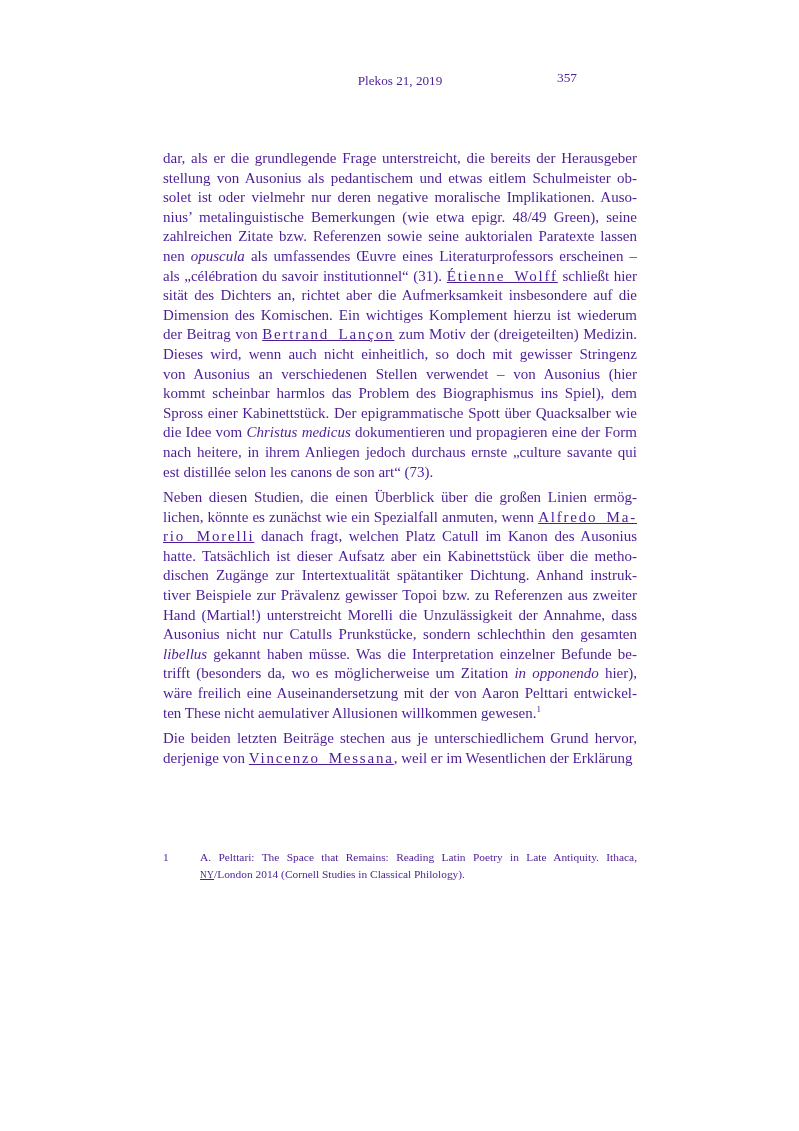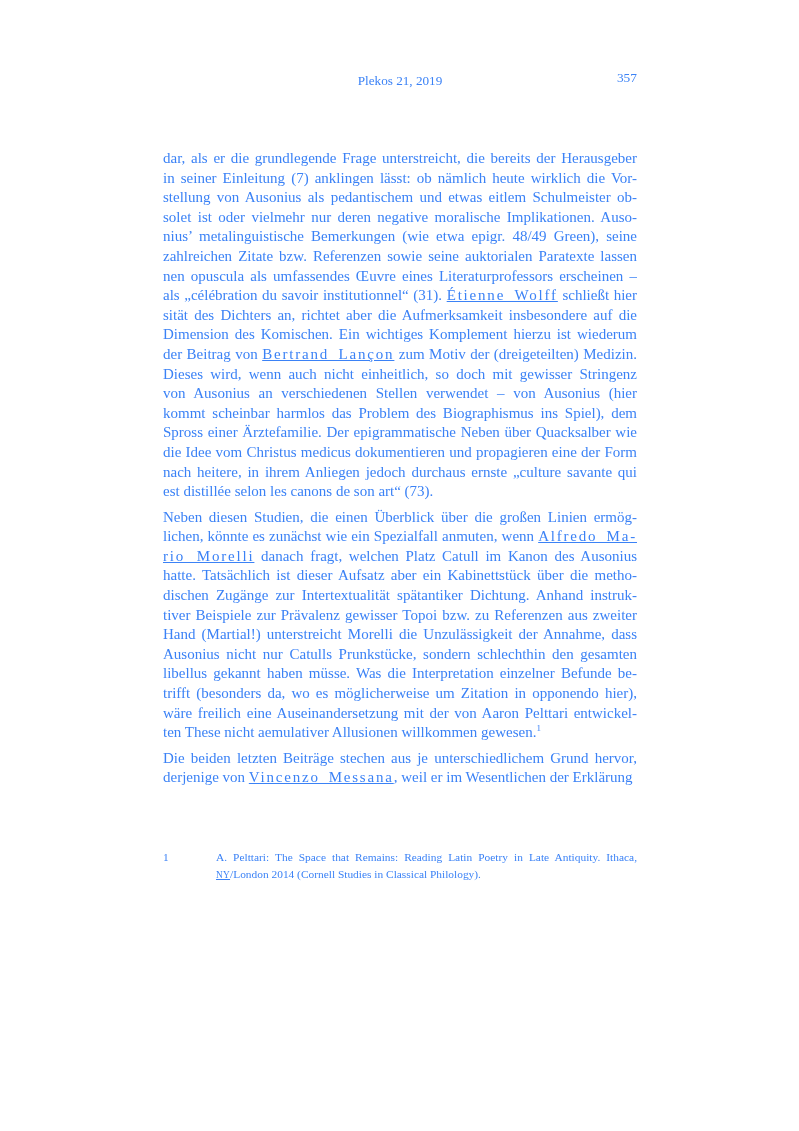--- a/index.html
+++ b/index.html
@@ -23,21 +23,21 @@
     width: 474px;
     text-align: center;
     font-size: 13.2px;
     line-height: 17px;
   }
   .page-number {
     position: absolute;
     left: 497px;
     top: 69px;
     width: 140px;
-    text-align: right;
+    text-align: center;
     font-size: 13.4px;
     line-height: 17px;
   }
   .content {
     position: absolute;
     left: 163px;
     top: 140px;
     width: 474px;
     font-size: 15px;
     line-height: 19.6px;
@@ -45,70 +45,69 @@
   }
   .para { margin: 0 0 6px 0; }
   .line {
     text-align: justify;
     text-align-last: justify;
     height: 19.6px;
     overflow: hidden;
     white-space: normal;
   }
   .line.last { text-align-last: left; }
-  .italic { }
+  .italic { font-style: italic; }
   .spaced { letter-spacing: 0.12em; word-spacing: 0.22em; text-decoration: underline; }
   .sup {
     vertical-align: super;
     font-size: 60%;
     line-height: 0;
   }
   .smallcaps { font-size: 82%; letter-spacing: 0.03em; text-decoration: underline; }
   .footnote {
     position: absolute;
     left: 163px;
     top: 849px;
     width: 474px;
     display: flex;
     font-size: 11.4px;
     line-height: 17px;
   }
   .fn-num { flex: 0 0 37px; width: 37px; }
-  .fn-text { flex: 1 1 auto; min-width: 0; margin-left: 16px; }
+  .fn-text { flex: 1 1 auto; min-width: 0; }
   .fn-line {
     text-align: justify;
     text-align-last: justify;
     height: 17px;
     overflow: hidden;
   }
   .fn-line.last { text-align-last: left; }
 </style>
 </head>
 <body>
 
-<div class="page" style="color: #3b82f6; background: rgb(255, 255, 255);">
+<div class="page" style="color: #4c1d95; background: rgb(255, 255, 255);">
   <div class="journal-title">Plekos 21, 2019</div>
   <div class="page-number">357</div>
   <div class="content">
       <div class="para">
         <div class="line"><span>dar, als er die grundlegende Frage unterstreicht, die bereits der Herausgeber</span></div>
-        <div class="line"><span>in seiner Einleitung (7) anklingen lässt: ob nämlich heute wirklich die Vor-</span></div>
         <div class="line"><span>stellung von Ausonius als pedantischem und etwas eitlem Schulmeister ob-</span></div>
         <div class="line"><span>solet ist oder vielmehr nur deren negative moralische Implikationen. Auso-</span></div>
         <div class="line"><span>nius’ metalinguistische Bemerkungen (wie etwa epigr. 48/49 Green), seine</span></div>
         <div class="line"><span>zahlreichen Zitate bzw. Referenzen sowie seine auktorialen Paratexte lassen</span></div>
         <div class="line"><span>nen </span><span class="italic">opuscula</span><span> als umfassendes Œuvre eines Literaturprofessors erscheinen –</span></div>
         <div class="line"><span>als „célébration du savoir institutionnel“ (31). </span><span class="spaced">Étienne Wolff</span><span> schließt hier</span></div>
         <div class="line"><span>sität des Dichters an, richtet aber die Aufmerksamkeit insbesondere auf die</span></div>
         <div class="line"><span>Dimension des Komischen. Ein wichtiges Komplement hierzu ist wiederum</span></div>
         <div class="line"><span>der Beitrag von </span><span class="spaced">Bertrand Lançon</span><span> zum Motiv der (dreigeteilten) Medizin.</span></div>
         <div class="line"><span>Dieses wird, wenn auch nicht einheitlich, so doch mit gewisser Stringenz</span></div>
         <div class="line"><span>von Ausonius an verschiedenen Stellen verwendet – von Ausonius (hier</span></div>
         <div class="line"><span>kommt scheinbar harmlos das Problem des Biographismus ins Spiel), dem</span></div>
-        <div class="line"><span>Spross einer Ärztefamilie. Der epigrammatische Neben über Quacksalber wie</span></div>
+        <div class="line"><span>Spross einer Kabinettstück. Der epigrammatische Spott über Quacksalber wie</span></div>
         <div class="line"><span>die Idee vom </span><span class="italic">Christus medicus</span><span> dokumentieren und propagieren eine der Form</span></div>
         <div class="line"><span>nach heitere, in ihrem Anliegen jedoch durchaus ernste „culture savante qui</span></div>
         <div class="line last"><span>est distillée selon les canons de son art“ (73).</span></div>
       </div>
       <div class="para">
         <div class="line"><span>Neben diesen Studien, die einen Überblick über die großen Linien ermög-</span></div>
         <div class="line"><span>lichen, könnte es zunächst wie ein Spezialfall anmuten, wenn </span><span class="spaced">Alfredo Ma-</span></div>
         <div class="line"><span class="spaced">rio Morelli</span><span> danach fragt, welchen Platz Catull im Kanon des Ausonius</span></div>
         <div class="line"><span>hatte. Tatsächlich ist dieser Aufsatz aber ein Kabinettstück über die metho-</span></div>
         <div class="line"><span>dischen Zugänge zur Intertextualität spätantiker Dichtung. Anhand instruk-</span></div>

